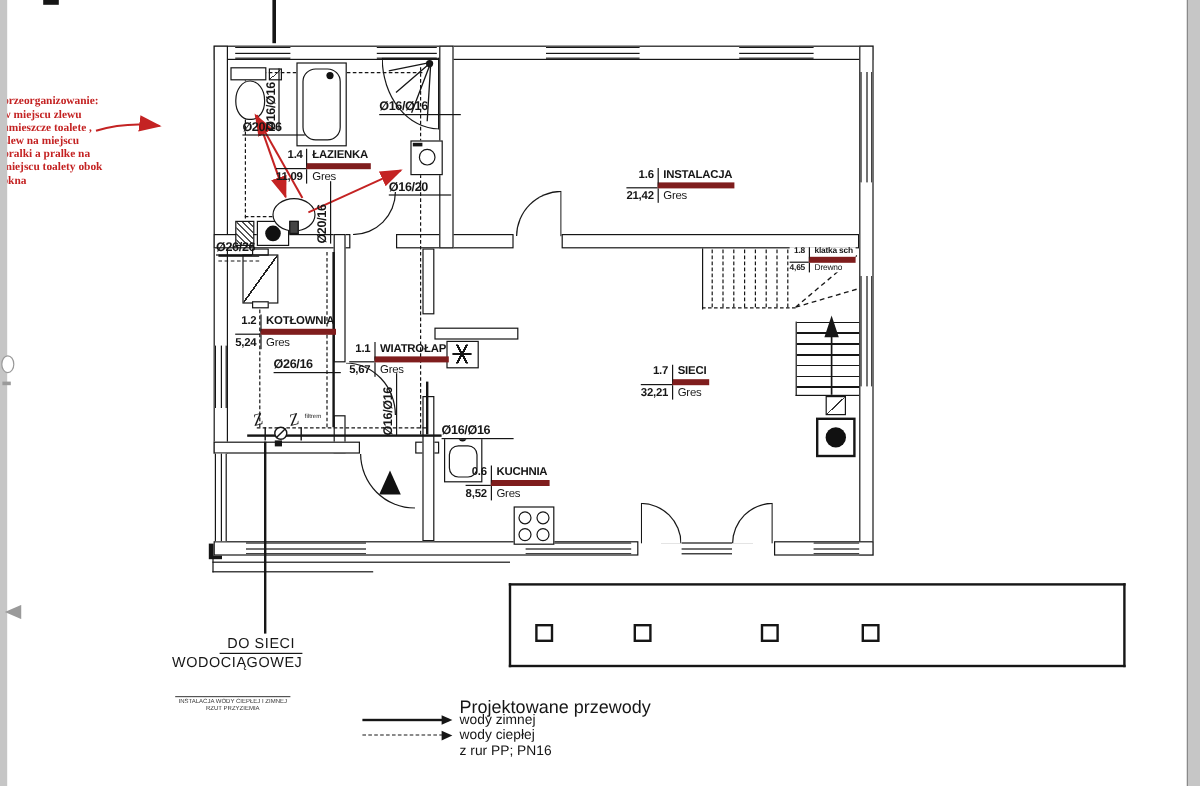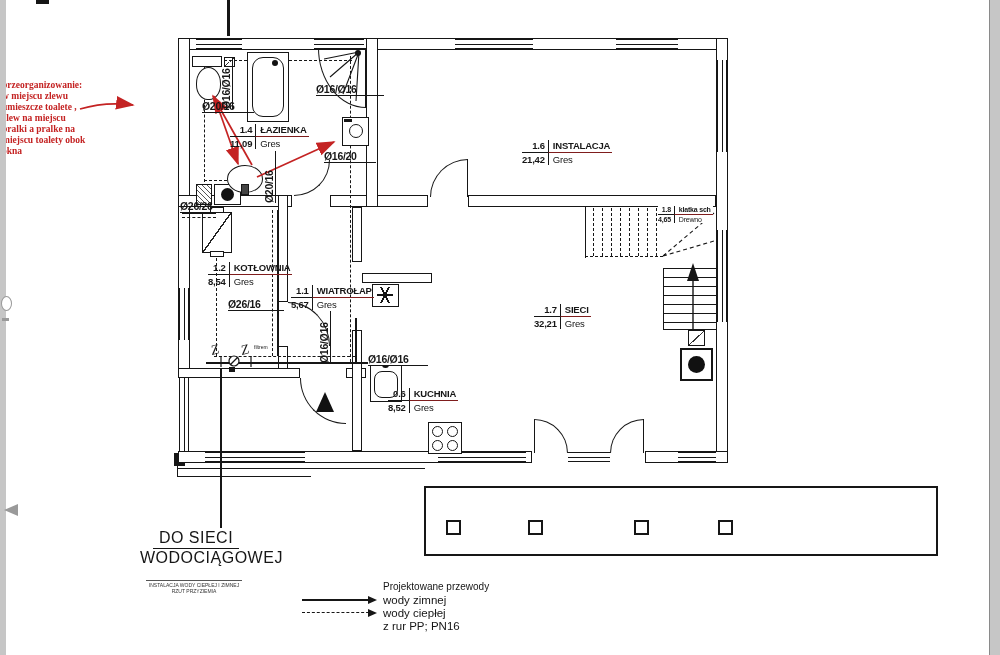--- a/index.html
+++ b/index.html
@@ -14,21 +14,21 @@
   .win.v::after{left:50%;top:0;bottom:0;width:1px;height:auto;margin:0 0 0 -.5px;}
   .sl{position:absolute;background:#161616;}                 
   .dh{position:absolute;height:0;border-top:1.6px dashed #161616;} 
   .dv{position:absolute;width:0;border-left:1.6px dashed #161616;} 
   .fx{position:absolute;background:#fff;border:1.4px solid #161616;box-sizing:border-box;}
   .dot{position:absolute;background:#111;border-radius:50%;}
   .arc{position:absolute;box-sizing:border-box;}
   .room{position:absolute;display:grid;grid-template-columns:auto auto;
         font:700 9.5px "Liberation Sans",sans-serif;letter-spacing:-.2px;white-space:nowrap;}
   .room .n1{padding:0 3px 1px 0;border-bottom:1px solid #161616;text-align:right;}
-  .room .t1{padding:0 2px 1px 4px;border-bottom:1px solid #7f1d1d;border-left:1px solid #161616;}
+  .room .t1{padding:0 2px 1px 4px;border-bottom:5px solid #7f1d1d;border-left:1px solid #161616;}
   .room .n2{padding:1px 3px 0 0;text-align:right;}
   .room .t2{padding:1px 0 0 4px;border-left:1px solid #161616;font-weight:400;}
   .room.small{font-size:7px;}
   .plbl{position:absolute;font:700 10.5px "Liberation Sans",sans-serif;letter-spacing:-.3px;
         border-bottom:1px solid #161616;white-space:nowrap;}
   .plbl.v{transform:rotate(-90deg);transform-origin:0 100%;}
   .red-note{position:absolute;left:2px;top:80px;width:122px;font:700 9.5px "Liberation Serif",serif;
             line-height:11px;color:#c42323;white-space:pre-line;}
   .tri-up{position:absolute;width:0;height:0;border-left:9px solid transparent;
           border-right:9px solid transparent;border-bottom:20px solid #111;}
@@ -204,24 +204,24 @@
       <span class="t1">ŁAZIENKA</span>
     <span class="n2">11,09</span>
       <span class="t2">Gres</span>
   </div>
   <div class="room" style="left:522px;top:140px">
     <span class="n1">1.6</span>
       <span class="t1">INSTALACJA</span>
     <span class="n2">21,42</span>
       <span class="t2">Gres</span>
   </div>
-  <div class="room" style="left:208px;top:262px">
+  <div class="room" style="left:196px;top:262px">
     <span class="n1">1.2</span>
       <span class="t1">KOTŁOWNIA</span>
-    <span class="n2">8,54</span>
+    <span class="n2">5,24</span>
       <span class="t2">Gres</span>
   </div>
   <div class="room" style="left:291px;top:285px">
     <span class="n1">1.1</span>
       <span class="t1">WIATROŁAP</span>
     <span class="n2">5,67</span>
       <span class="t2">Gres</span>
   </div>
   <div class="room" style="left:534px;top:304px">
     <span class="n1">1.7</span>
@@ -254,30 +254,30 @@
   <div class="txt" style="left:254px;top:344px;font-size:5px">filtrem</div>
 
   <div class="red-note">przeorganizowanie:
 w miejscu zlewu
 umieszcze toalete ,
 zlew na miejscu
 pralki a pralke na
 miejscu toalety obok
 okna</div>
 
-  <div class="txt" style="left:140px;top:529px;width:112px;text-align:center;font-size:16px;letter-spacing:.5px">
+  <div class="txt" style="left:140px;top:529px;width:112px;text-align:right;font-size:12px;letter-spacing:.5px">
     <div style="border-bottom:1px solid #161616;display:inline-block;padding:0 6px 1px">DO SIECI</div>
     <div>WODOCIĄGOWEJ</div>
   </div>
   <div class="txt" style="left:146px;top:580px;width:96px;text-align:center;font-size:5px;color:#333">
     <div style="border-top:1px solid #555;padding-top:1px">INSTALACJA WODY CIEPŁEJ I ZIMNEJ</div>
     <div>RZUT PRZYZIEMIA</div>
   </div>
 
-  <div class="txt" style="left:383px;top:581px;font-size:10px">Projektowane przewody</div>
+  <div class="txt" style="left:383px;top:581px;font-size:15px">Projektowane przewody</div>
   <div class="sl" style="left:302px;top:599px;width:72px;height:1.6px"></div>
   <div class="tri-r" style="left:368px;top:596px"></div>
   <div class="txt" style="left:383px;top:594px;font-size:11.5px">wody zimnej</div>
   <div class="dh" style="left:302px;top:612px;width:72px"></div>
   <div class="tri-r" style="left:368px;top:609px"></div>
   <div class="txt" style="left:383px;top:607px;font-size:11.5px">wody ciepłej</div>
   <div class="txt" style="left:383px;top:620px;font-size:11.5px">z rur PP; PN16</div>
 
   <div class="sl" style="left:227px;top:0;width:3px;height:36px"></div>
   <div class="sl" style="left:36px;top:0;width:13px;height:4px"></div>

